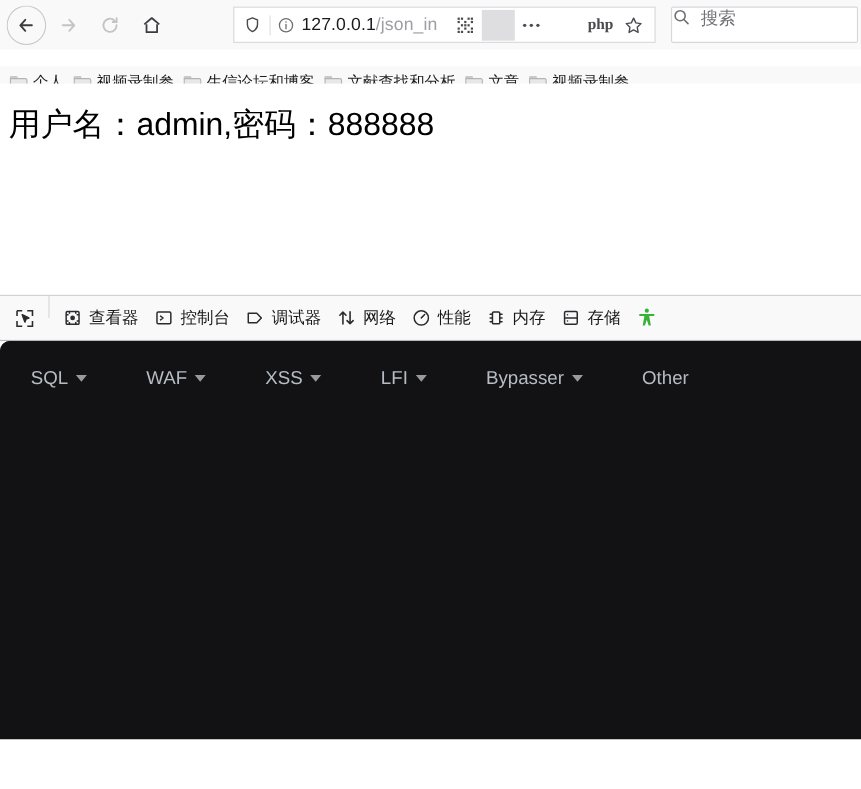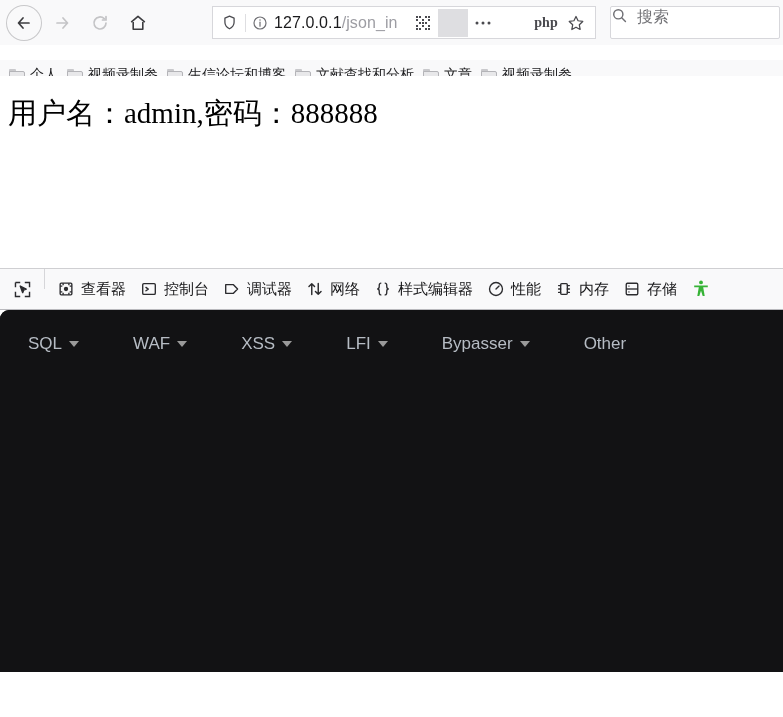--- a/index.html
+++ b/index.html
@@ -183,21 +183,21 @@
     left: 0; top: 76px;
     width: 783px; height: 192px;
     background: #ffffff;
     overflow: hidden;
   }
   .page-text {
     margin: 0;
     padding: 18px 4px 0 8px;
     font-size: 29px;
     color: #000000;
-    font-family: Liberation Serif, serif;
+    font-family: Liberation Sans, sans-serif;
     white-space: nowrap;
   }
 
   
   .devtools-bar {
     position: absolute;
     left: 0; top: 268px;
     width: 783px; height: 42px;
     background: #f9f9fa;
     border-top: 1px solid #cfcfd2;
@@ -487,29 +487,20 @@
     <div class="dt-item">
       <span class="dt-ico">
         <svg width="18" height="18" viewBox="0 0 20 20" fill="none" stroke="currentColor" stroke-width="1.6" stroke-linecap="round" stroke-linejoin="round">
             <path d="M6.4 16.2V4.2M3.3 7.3l3.1-3.1 3.1 3.1"></path>
             <path d="M13.6 3.8v12M10.5 12.7l3.1 3.1 3.1-3.1"></path>
           </svg>
       </span>
       <span class="dt-label">网络</span>
     </div>
 
-    <div class="dt-item">
-      <span class="dt-ico">
-        <svg width="18" height="18" viewBox="0 0 20 20" fill="none" stroke="currentColor" stroke-width="1.5" stroke-linecap="round">
-            <path d="M7.6 3.4C5.7 3.4 5.8 6 5.8 7.6c0 1.6-1 2.4-2.2 2.4 1.2 0 2.2.8 2.2 2.4 0 1.6-.1 4.2 1.8 4.2"></path>
-            <path d="M12.4 3.4c1.9 0 1.8 2.6 1.8 4.2 0 1.6 1 2.4 2.2 2.4-1.2 0-2.2.8-2.2 2.4 0 1.6.1 4.2-1.8 4.2"></path>
-          </svg>
-      </span>
-      <span class="dt-label">样式编辑器</span>
-    </div>
 
     <div class="dt-item">
       <span class="dt-ico">
         <svg width="18" height="18" viewBox="0 0 20 20" fill="none" stroke="currentColor" stroke-width="1.5" stroke-linecap="round">
             <circle cx="10" cy="10" r="7.2"></circle>
             <path d="M10 10l3.4-3.4"></path>
           </svg>
       </span>
       <span class="dt-label">性能</span>
     </div>

